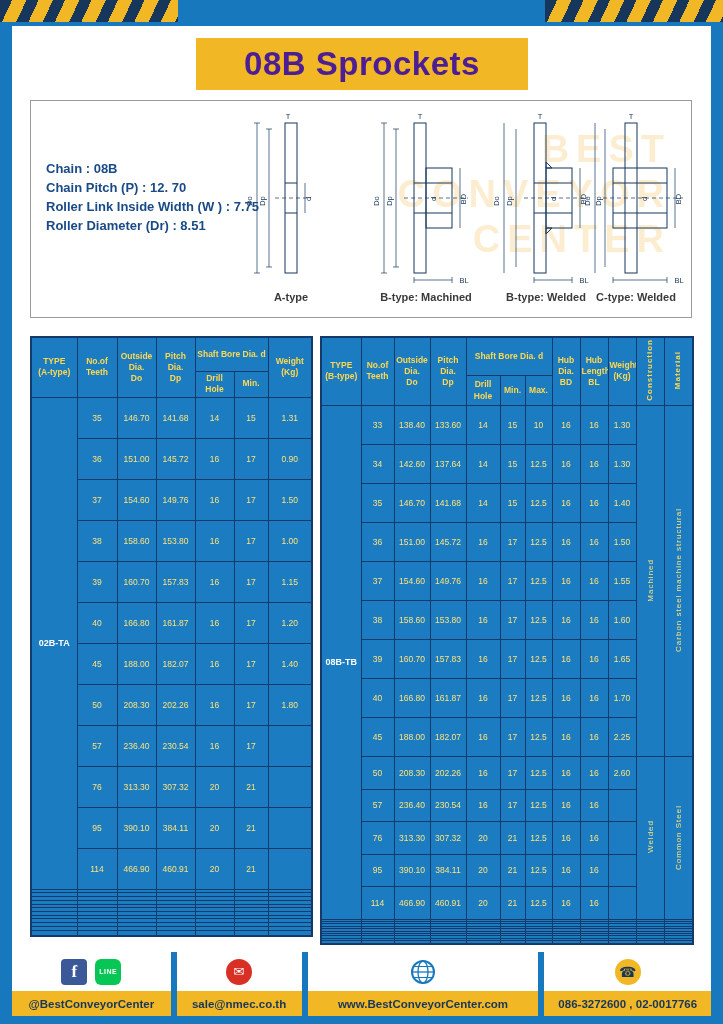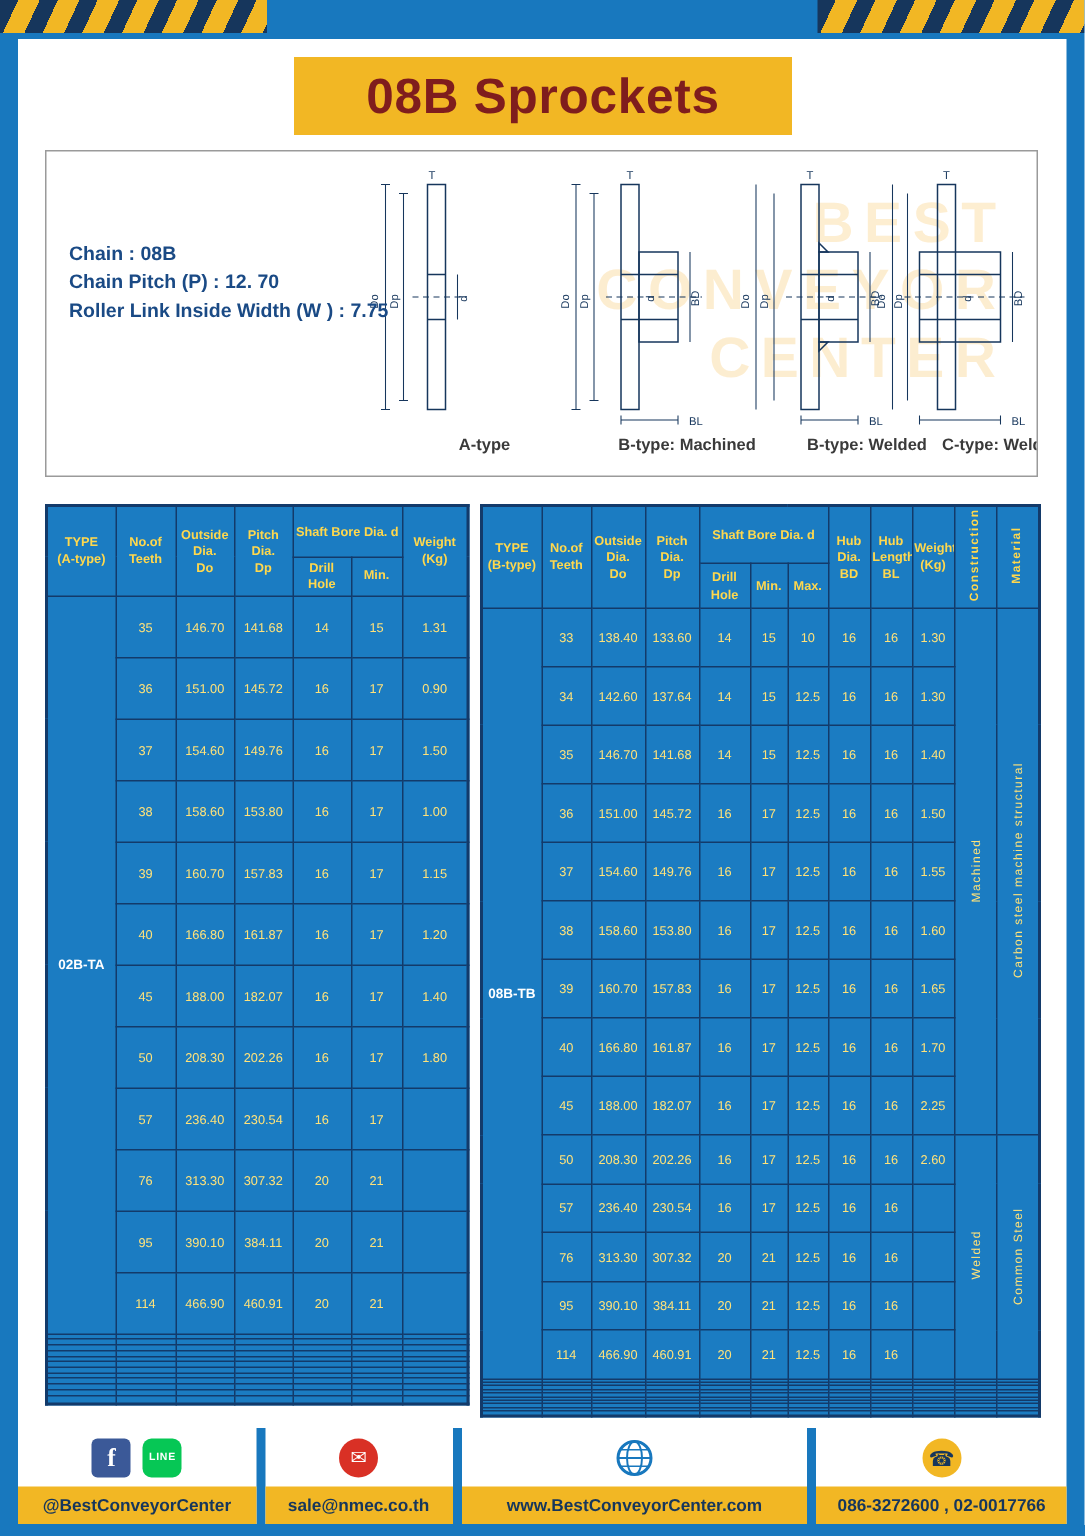--- a/index.html
+++ b/index.html
@@ -10,37 +10,37 @@
   }
   
   .stripe{position:absolute;top:0;height:22px;width:178px;
     background:repeating-linear-gradient(115deg,#16365c 0 11px,#f2b724 11px 24px);}
   .stripe.left{left:0;}
   .stripe.right{right:0;}
 
   .page-white{position:absolute;left:12px;top:26px;width:699px;height:926px;background:#ffffff;}
 
   .title-banner{position:absolute;left:184px;top:12px;width:332px;height:52px;
-    background:#f2b724;color:#7f1d1d;font-size:33px;font-weight:bold;
+    background:#f2b724;color:#4c1d95;font-size:33px;font-weight:bold;
     display:flex;align-items:center;justify-content:center;letter-spacing:.5px;}
 
   .diagram-panel{position:absolute;left:18px;top:74px;width:660px;height:216px;
     border:1px solid #9a9a9a;background:#fff;overflow:hidden;}
   .watermark{position:absolute;left:200px;top:26px;width:440px;text-align:right;
     font-weight:bold;font-size:38px;line-height:1.18;letter-spacing:7px;
     color:#f5a81c;opacity:.20;white-space:pre-line;z-index:0;}
   .specs{position:absolute;left:15px;top:58px;width:235px;z-index:2;}
   .specs div{color:#1a4a85;font-weight:bold;font-size:13px;line-height:19px;white-space:pre-line;}
   .diag{position:absolute;top:8px;z-index:1;}
   .diag line,.diag rect,.diag path,.diag polygon{stroke:#16365c;fill:none;stroke-width:1;}
   .diag .dash{stroke-dasharray:4 3;stroke-width:.7;}
   .diag .dim{stroke-width:.7;}
   .diag text{fill:#16365c;font-size:7.5px;font-family:"Liberation Sans",sans-serif;stroke:none;}
   .caption{position:absolute;top:190px;transform:translateX(-50%);
-    font-size:11px;font-weight:600;color:#3a3a3a;white-space:nowrap;z-index:2;margin-left:32px;}
+    font-size:11px;font-weight:600;color:#3a3a3a;white-space:nowrap;z-index:2;}
 
   
   .twrap{position:absolute;top:310px;}
   .twrap.a{left:18px;width:281px;height:601px;}
   .twrap.b{left:308px;width:372px;height:601px;}
   table{width:100%;height:100%;border-collapse:collapse;table-layout:fixed;
     background:#1b7cc2;border:2px solid #133a6a;}
   th,td{border:1px solid #133a6a;overflow:hidden;}
   thead tr.h1{height:34px;}
   thead tr.h2{height:26px;}
@@ -78,20 +78,21 @@
 
   <div class="diagram-panel">
     <div class="watermark">BEST
 CONVEYOR
 CENTER</div>
 
     <div class="specs">
       <div>Chain  : 08B</div>
       <div>Chain Pitch (P)  :  12. 70</div>
       <div>Roller Link Inside Width (W )  :  7.75</div>
+      <div>Roller Diameter (Dr) : 8.51</div>
     </div>
 
     <svg class="diag" style="left:210px" width="100" height="178" viewBox="0 0 100 178">
       <text x="47" y="10" text-anchor="middle">T</text>
       <rect x="44" y="14" width="12" height="150"></rect>
       <line class="dash" x1="34" y1="89" x2="70" y2="89"></line>
       <line x1="44" y1="74" x2="56" y2="74"></line>
       <line x1="44" y1="104" x2="56" y2="104"></line>
       <line class="dim" x1="16" y1="14" x2="16" y2="164"></line>
       <line class="dim" x1="13" y1="14" x2="19" y2="14"></line>

